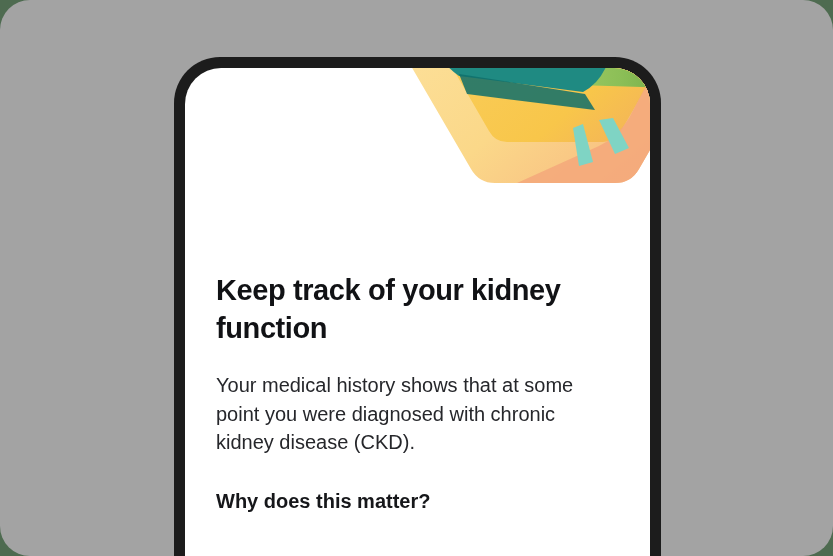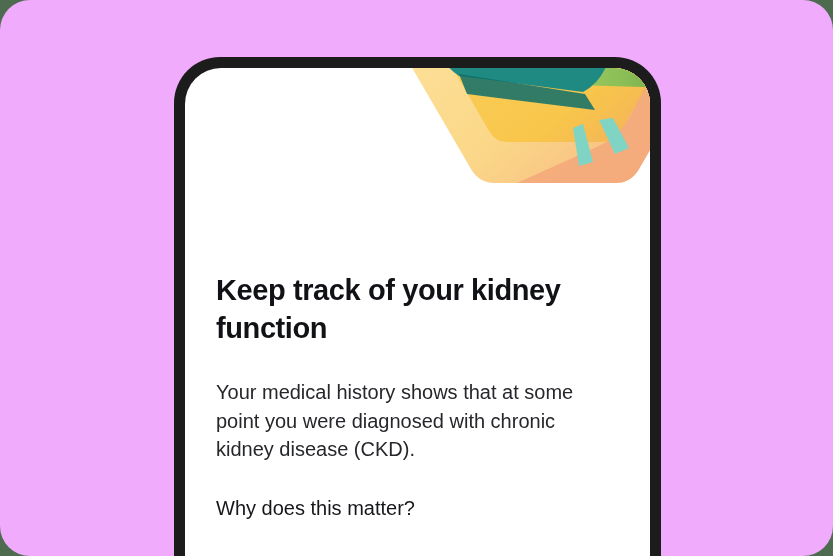--- a/index.html
+++ b/index.html
@@ -16,21 +16,21 @@
   #page-backdrop {
     position:absolute;
     inset:0;
     background:#4e6b50;
   }
 
   #cream-page {
     position:absolute;
     left:0; top:0;
     width:833px; height:556px;
-    background:#f0abfc;
+    background:#a3a3a3;
     border-radius:30px;
     overflow:hidden;
   }
 
   
   #phone-frame {
     position:absolute;
     left:174px;
     top:57px;
     width:487px;
@@ -71,35 +71,35 @@
   #card-title {
     font-size:29px;
     font-weight:bold;
     line-height:1.3;
     letter-spacing:-0.4px;
     color:#111215;
     width:380px;
   }
 
   #card-body {
-    margin-top:31px;
+    margin-top:24px;
     font-size:20px;
     line-height:1.42;
     color:#26272b;
     width:380px;
   }
 
   #matter-block {
     margin-top:30px;
     width:390px;
   }
 
   #matter-heading {
     font-size:20px;
-    font-weight:normal;
+    font-weight:bold;
     line-height:1.4;
     color:#16171a;
   }
 
   #matter-body {
     font-size:20px;
     line-height:1.42;
     color:#26272b;
     white-space:nowrap;
   }

